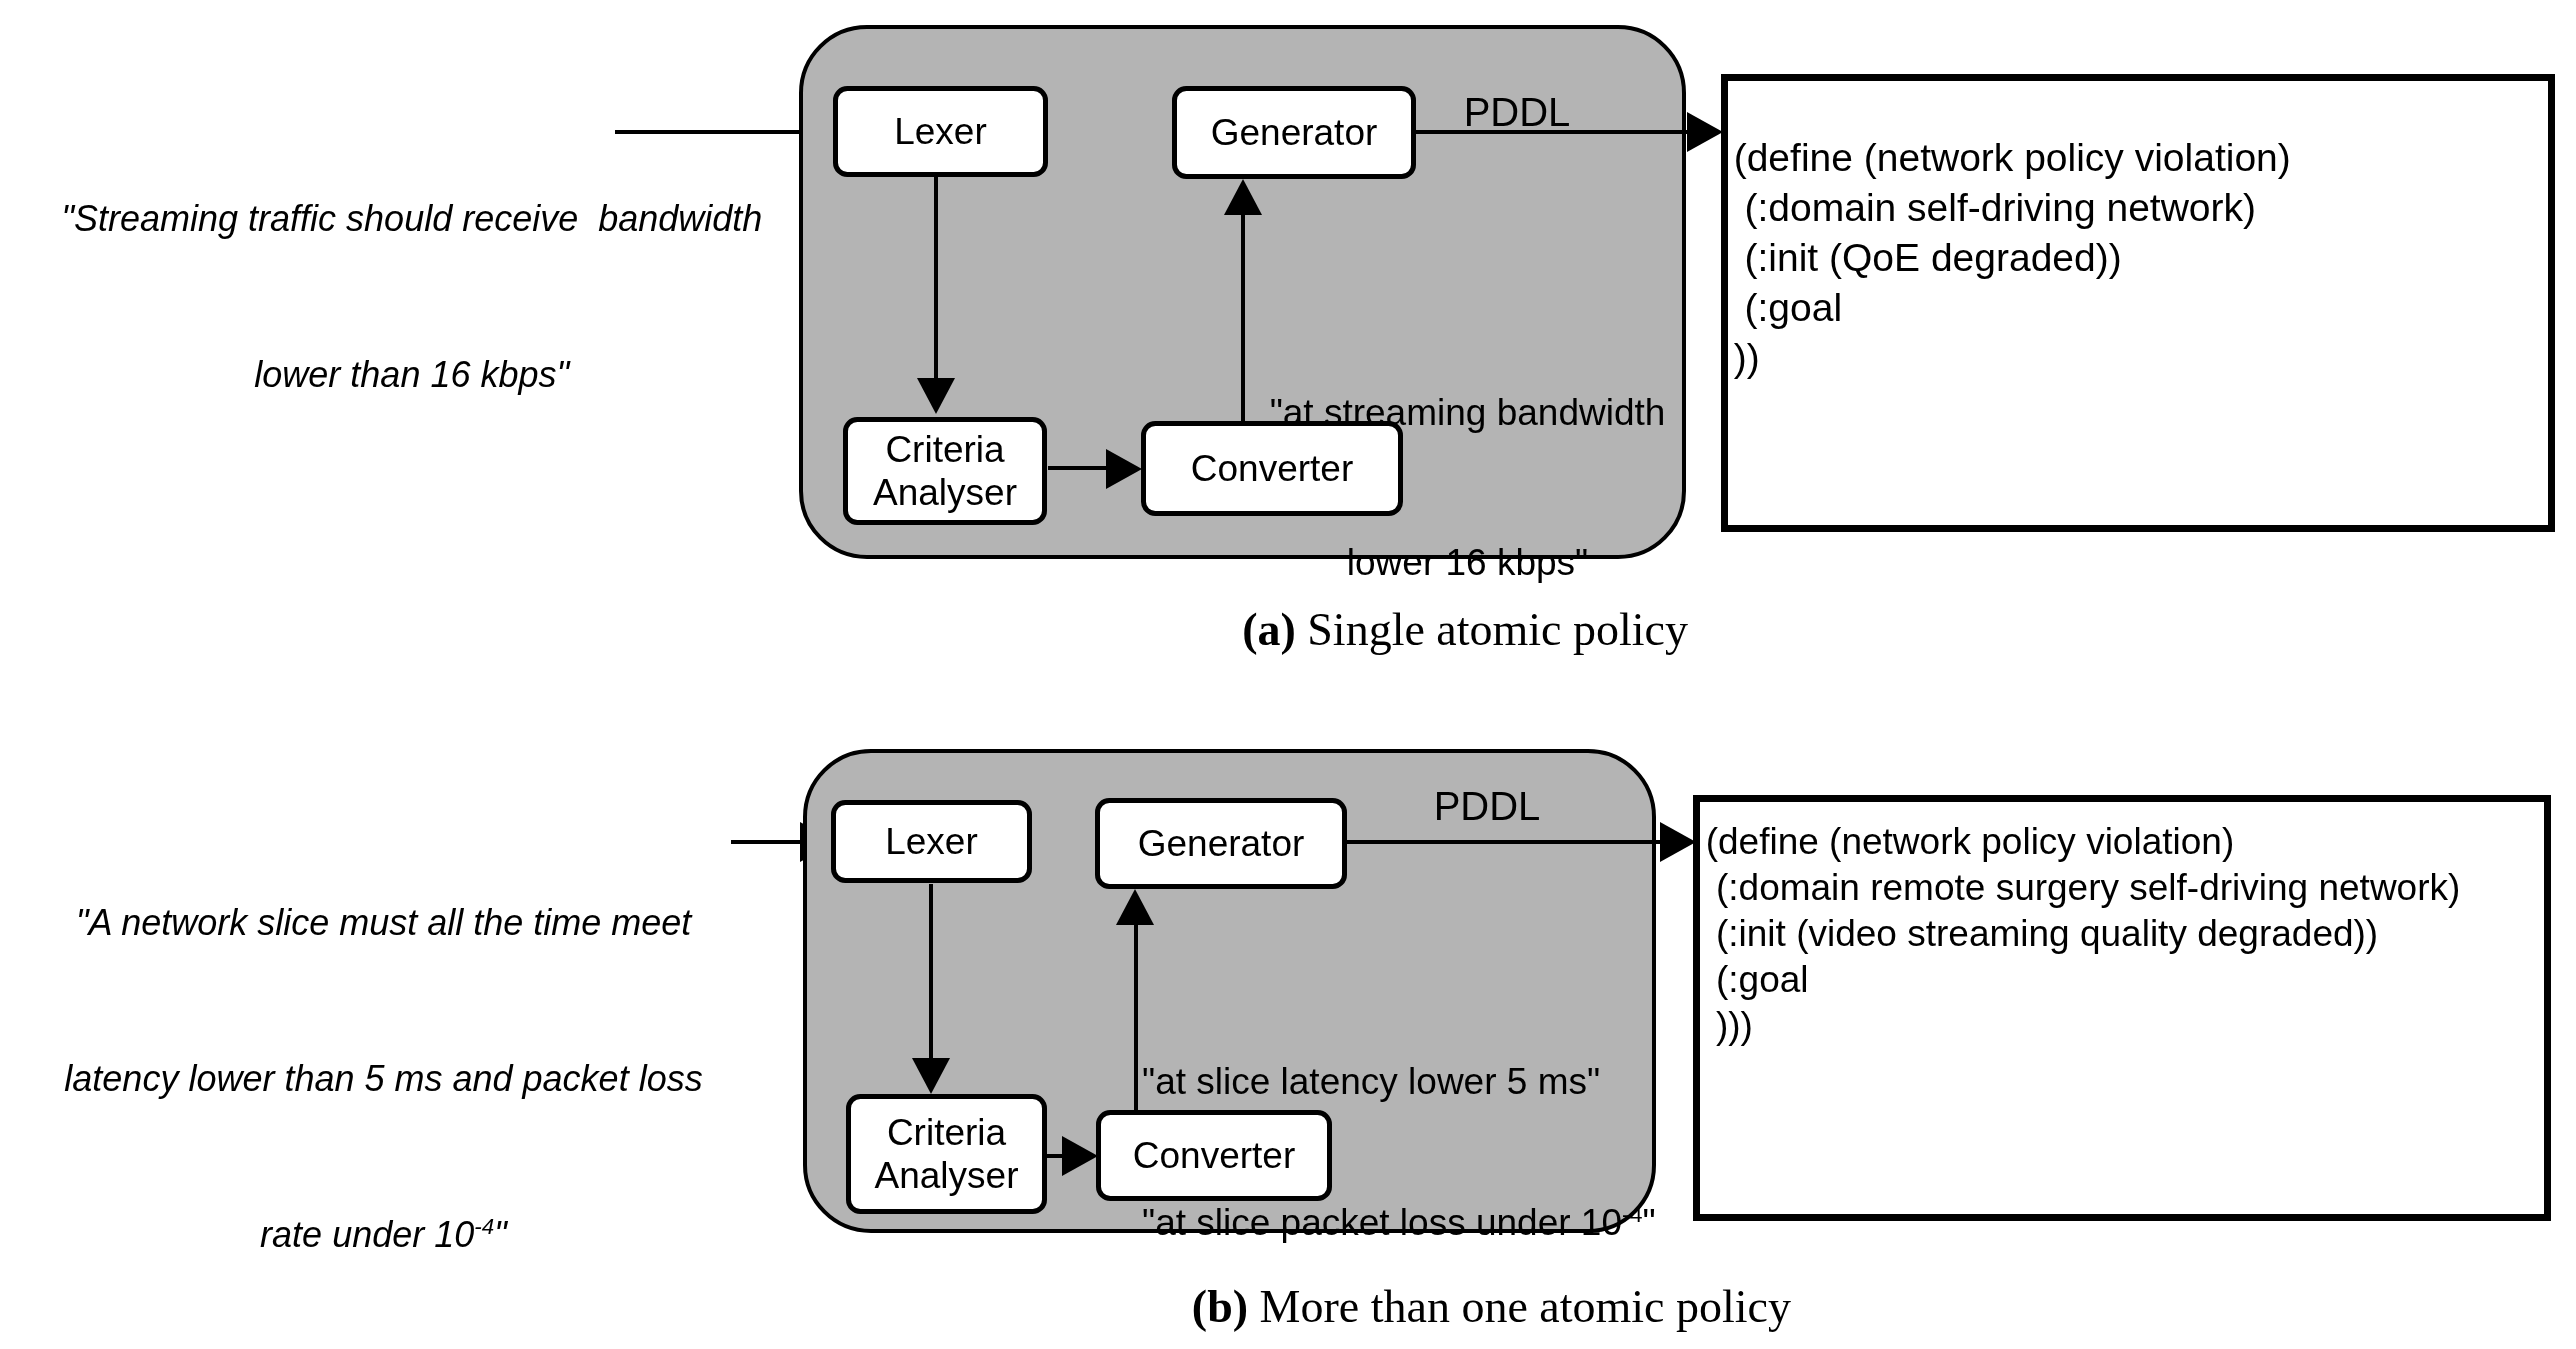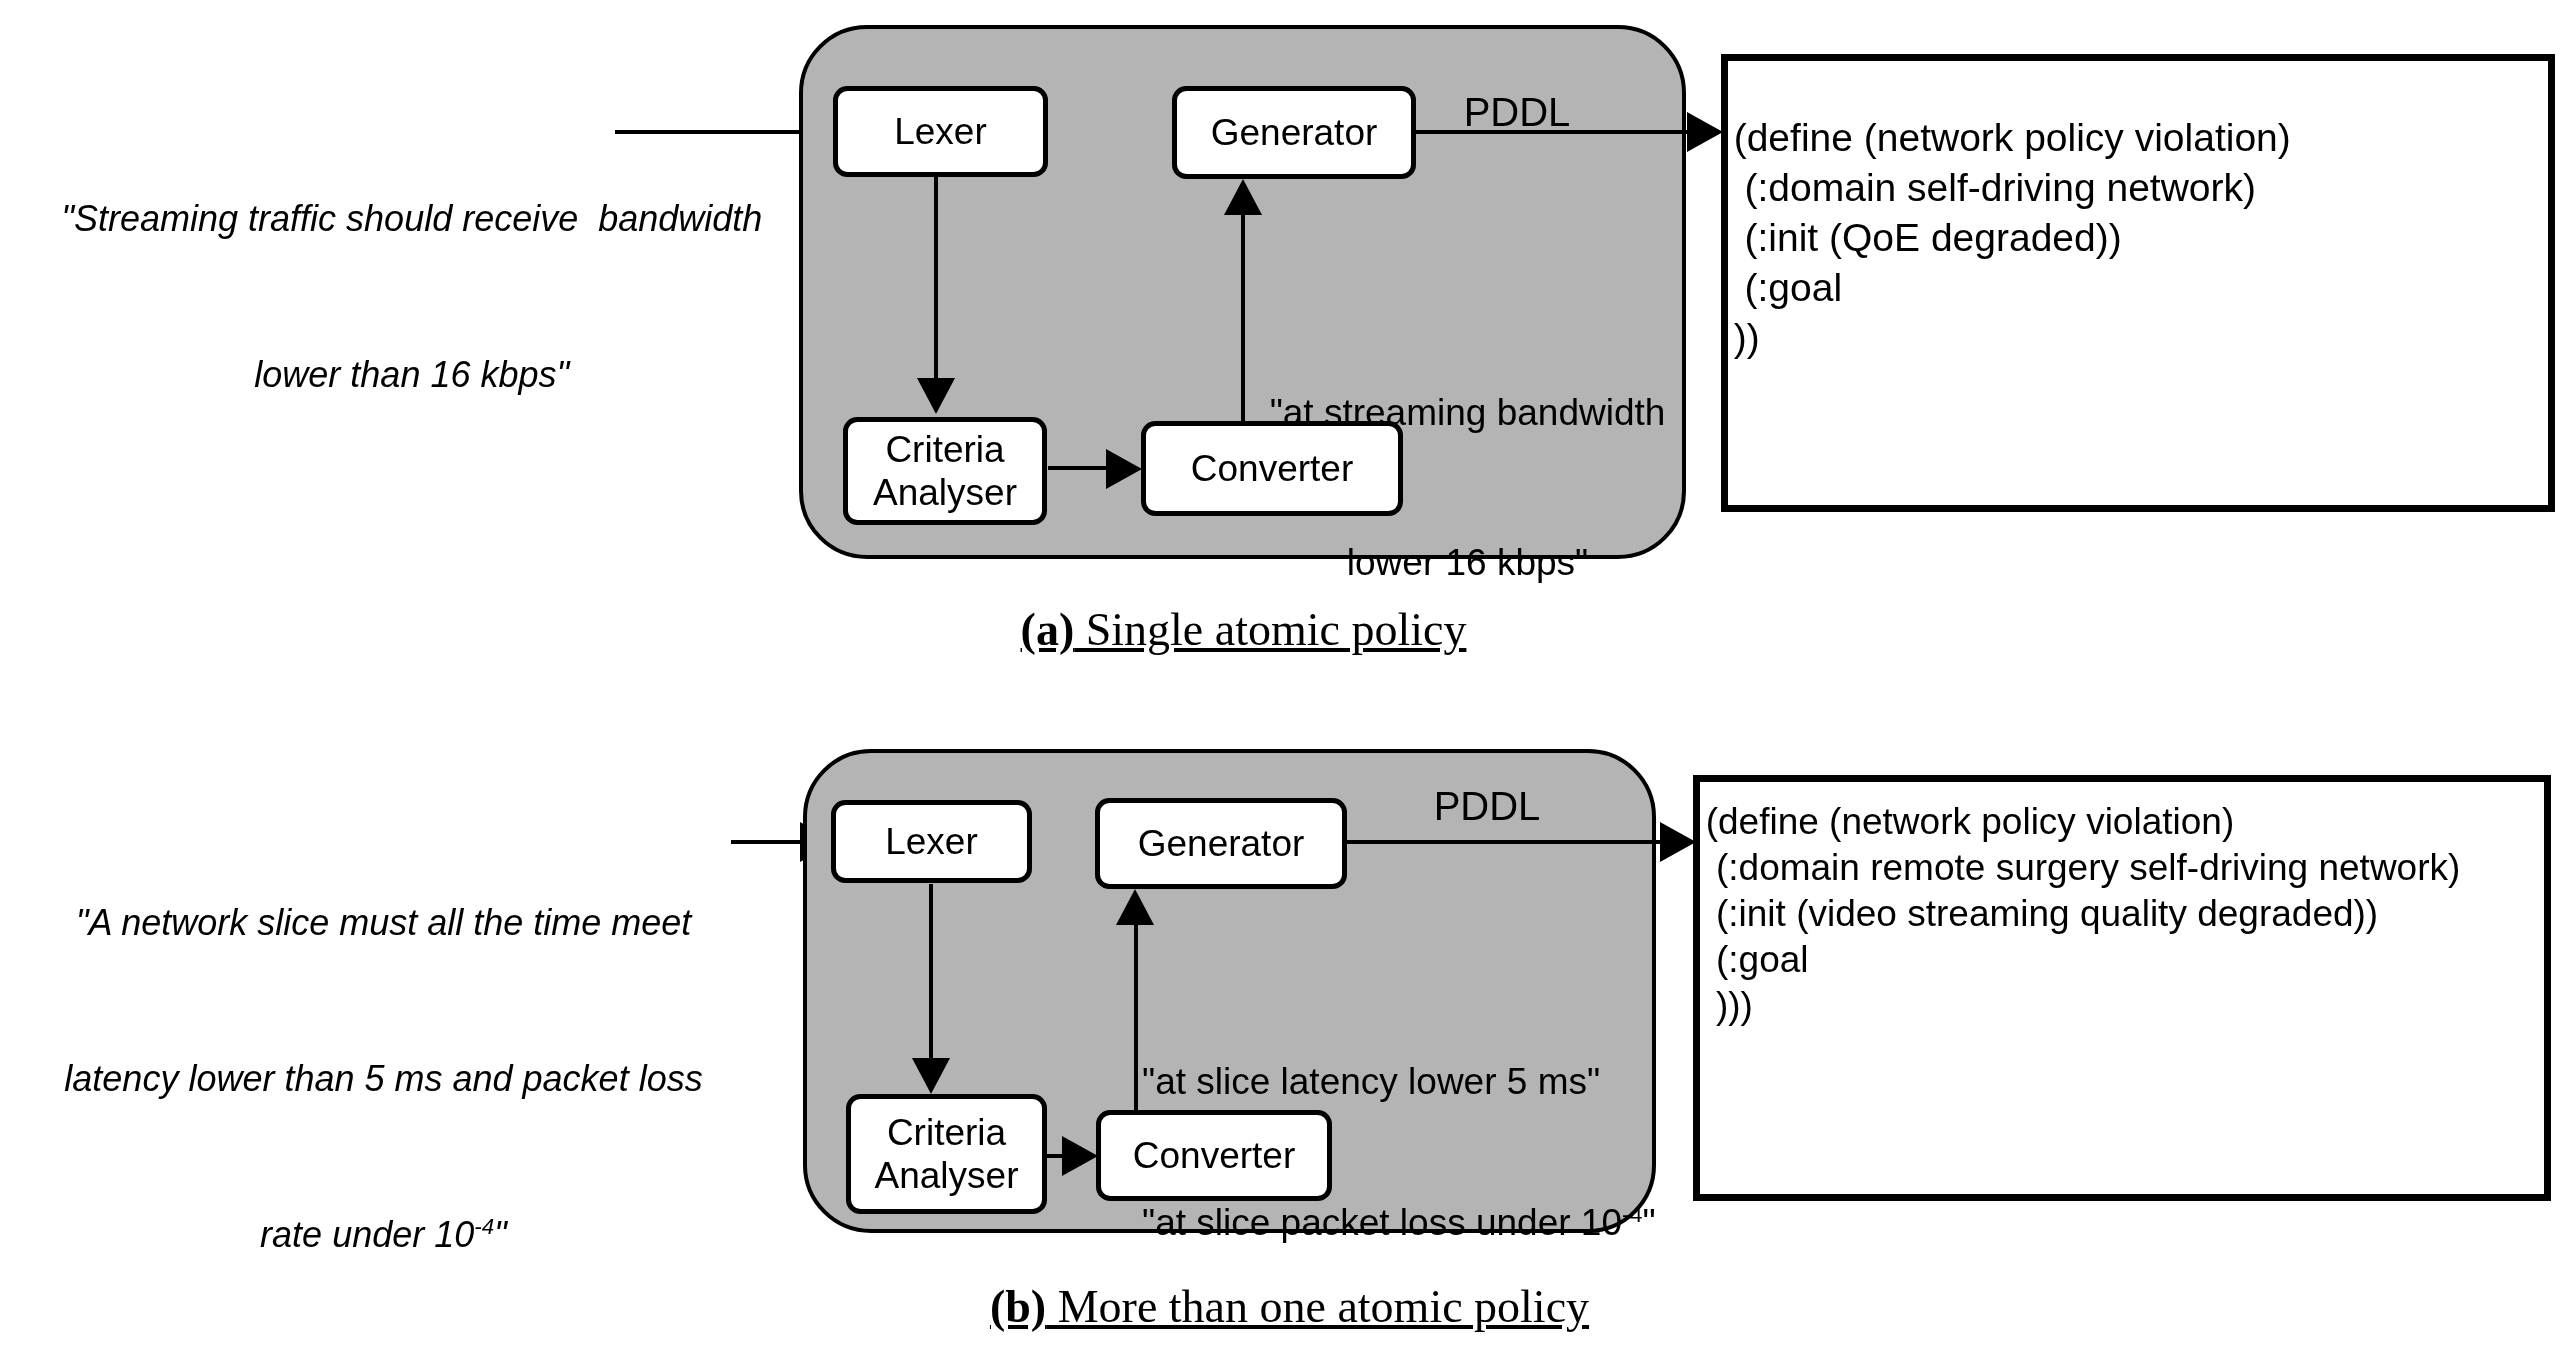--- a/index.html
+++ b/index.html
@@ -33,28 +33,28 @@
     display:flex;flex-direction:column;align-items:center;justify-content:center;
     font-size:37px;line-height:43px;text-align:center;
   }
   .quote{
     position:absolute;font-style:italic;font-size:36px;line-height:52px;
     text-align:center;white-space:pre;
   }
   .pddl-label{position:absolute;font-size:40px;text-align:center;}
   .annotation{position:absolute;font-size:37px;white-space:pre;}
   .code-box{
-    position:absolute;background:#ffffff;border:7.2px solid #000;box-sizing:border-box;
+    position:absolute;background:#ffffff;border:7.2px solid #000;box-sizing:border-box;margin-top:20px;
   }
   .code-lines-a{position:absolute;left:5.7px;top:52px;font-size:39px;line-height:50px;}
   .code-lines-b{position:absolute;left:5.7px;top:17px;font-size:37px;line-height:46px;}
   .code-line{white-space:pre;}
   .caption{
     position:absolute;font-family:"Liberation Serif", serif;
-    font-size:46px;text-align:center;text-decoration:underline;
+    font-size:46px;text-align:right;
   }
   .caption b{font-weight:bold;}
   sup{font-size:62%;line-height:0;}
 </style>
 </head>
 <body>
 
 <div id="canvas">
 
   <div>

